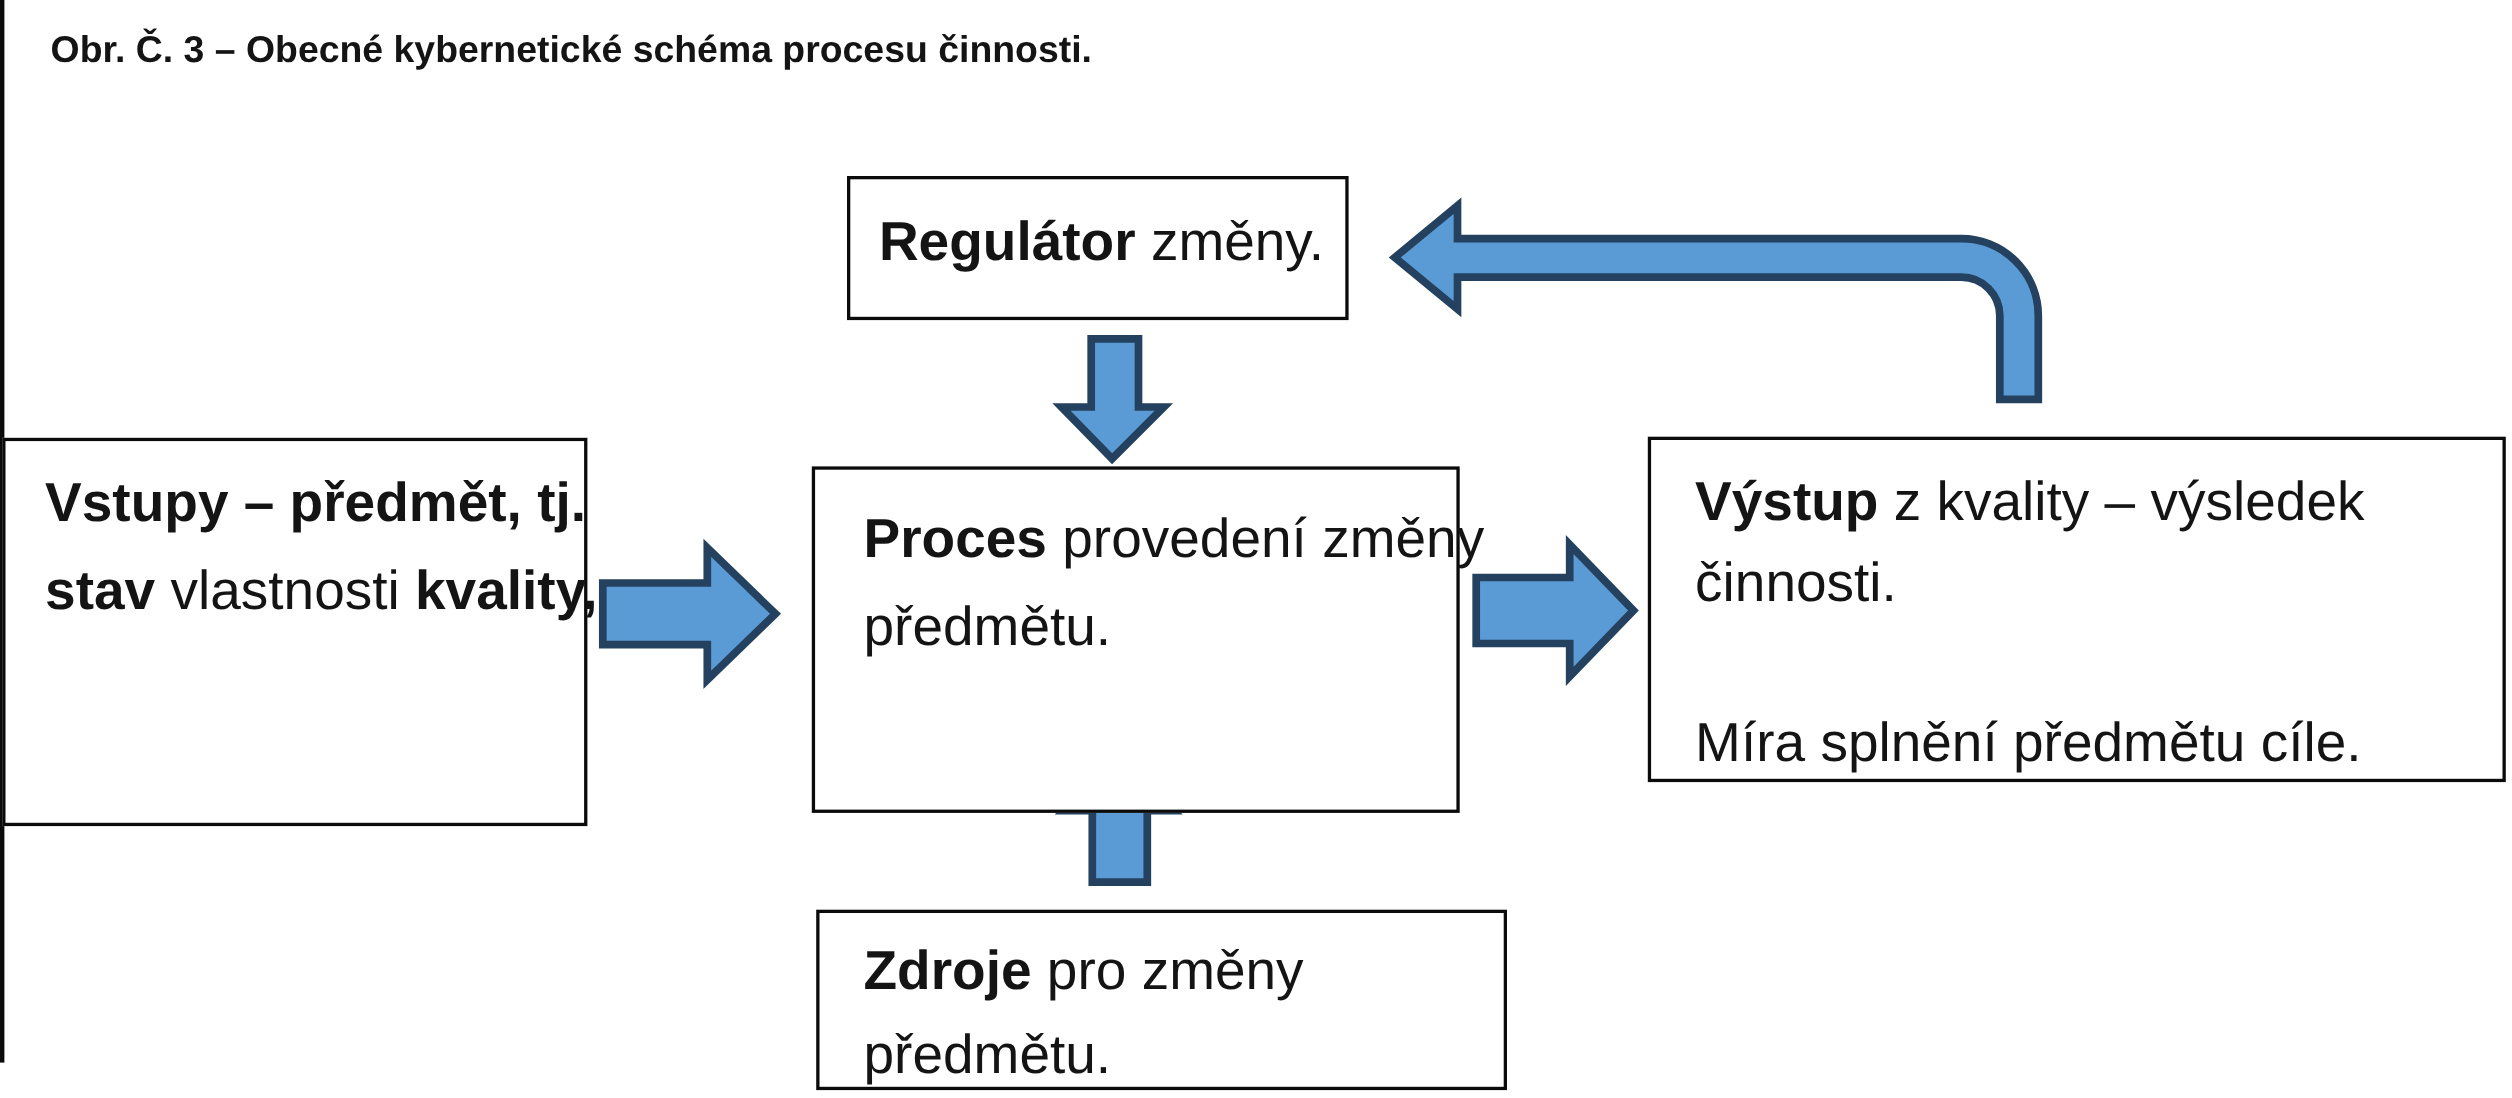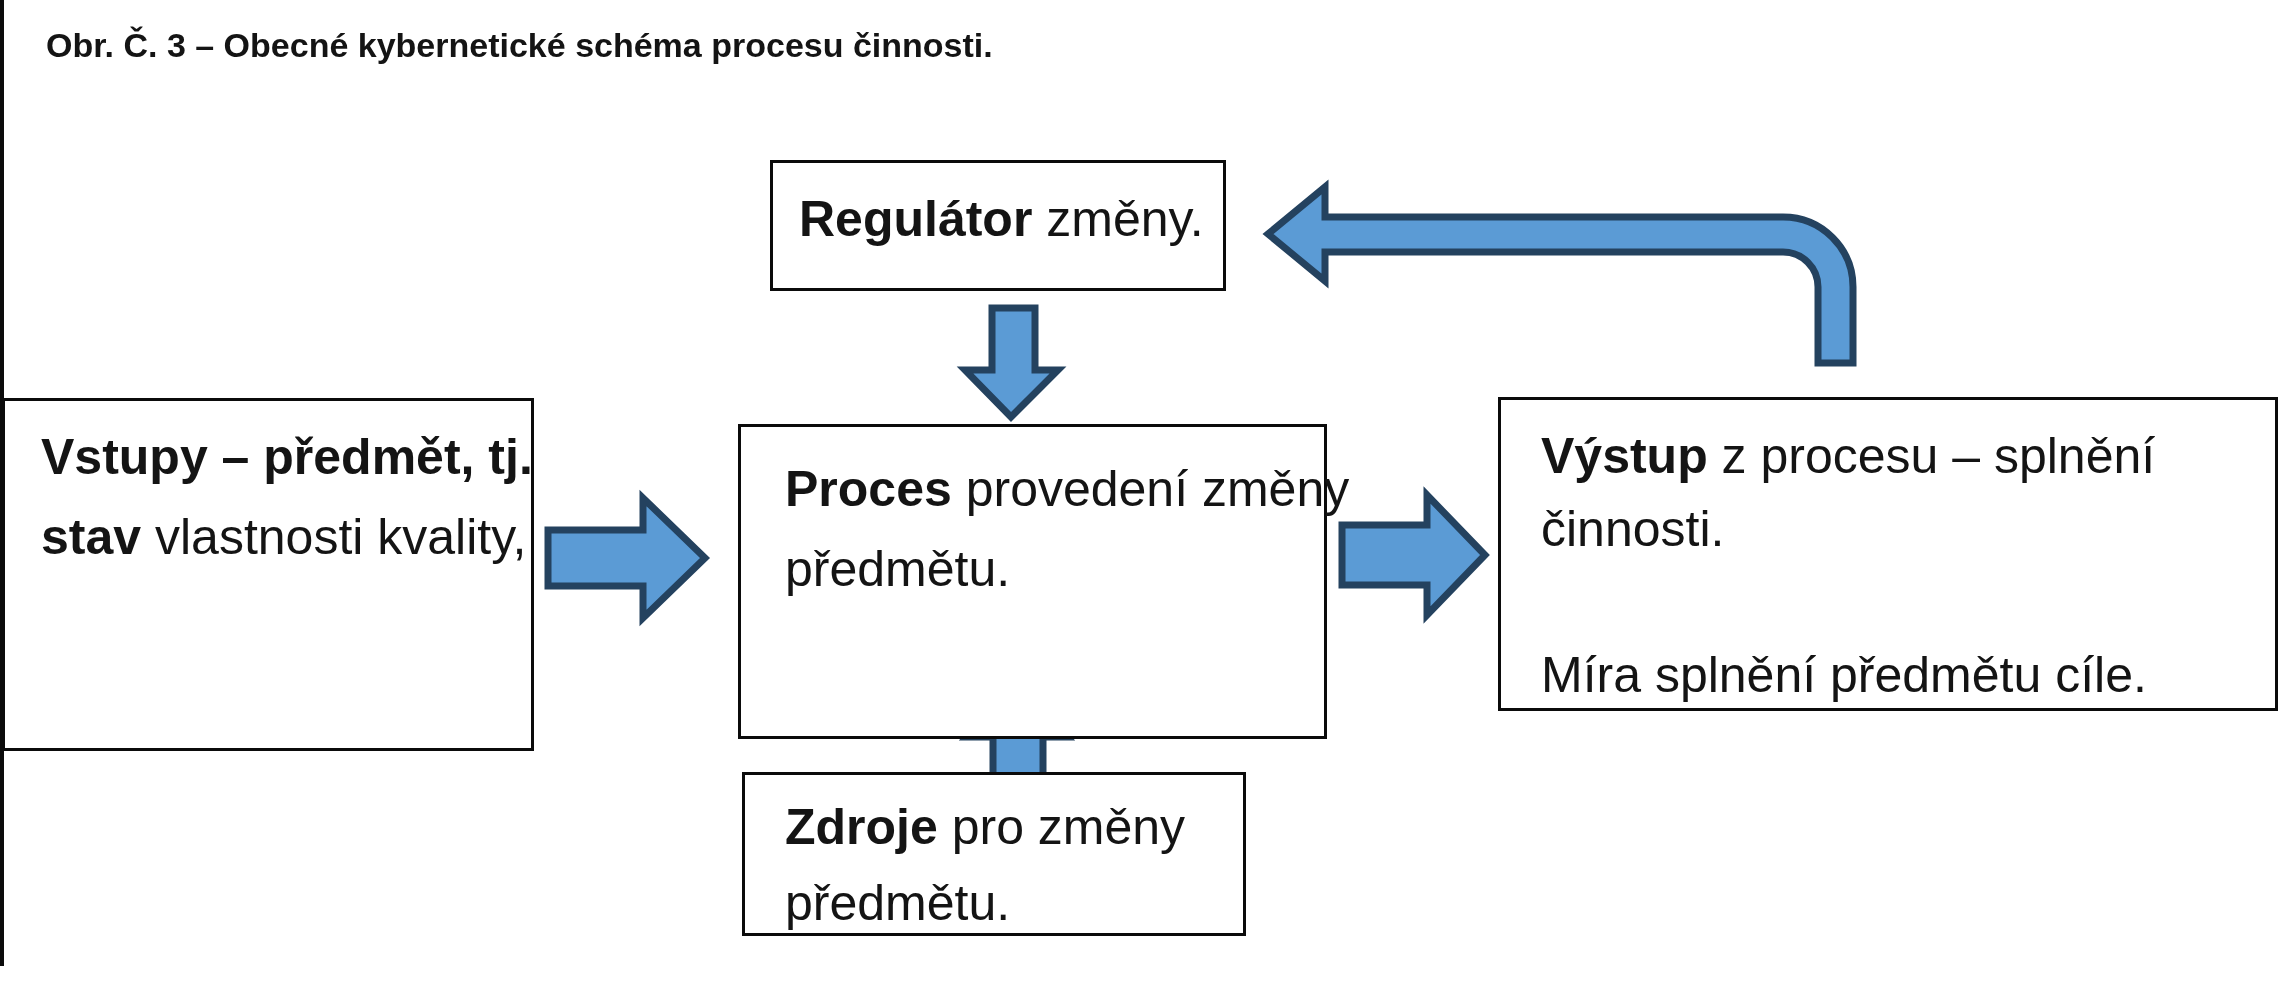--- a/index.html
+++ b/index.html
@@ -23,21 +23,21 @@
     position:absolute;box-sizing:border-box;
     border:3px solid var(--box-border,#000);
     background:#fff;
     font-size:50px;
   }
   .line{white-space:nowrap;}
   #box-regulator{left:770px;top:160px;width:456px;height:131px;padding:18px 14px 0 26px;line-height:76px;}
   #box-inputs{left:2px;top:398px;width:532px;height:353px;padding:16px 20px 0 36px;line-height:80px;}
   #box-process{left:738px;top:424px;width:589px;height:315px;padding:22px 20px 0 44px;line-height:80px;}
   #box-output{left:1498px;top:397px;width:780px;height:314px;padding:20px 20px 0 40px;line-height:73px;}
-  #box-resources{left:742px;top:772px;width:504px;height:164px;padding:14px 20px 0 40px;line-height:76px;}
+  #box-resources{left:742px;top:827px;width:628px;height:164px;padding:14px 20px 0 40px;line-height:76px;}
   #arrow-layer{position:absolute;left:0;top:0;width:2284px;height:998px;}
   .arrow{
     fill:var(--arrow-fill,#5B9BD5);
     stroke:var(--arrow-outline,#24425F);
     stroke-width:7;
     stroke-linejoin:miter;
   }
 </style>
 </head>
 <body>
@@ -60,30 +60,30 @@
 
     <path class="arrow" d="M 1268,234 L 1325,187 L 1325,217 L 1783,217 A 70 70 0 0 1 1853,287 L 1853,363 L 1818,363 L 1818,287 A 35 35 0 0 0 1783,252 L 1325,252 L 1325,281 Z"></path>
   </svg>
 
   <div id="box-regulator" class="box">
     <div class="line"><span style="font-weight: 700;">Regulátor</span><span> změny.</span></div>
   </div>
 
   <div id="box-inputs" class="box">
     <div class="line"><span style="font-weight: 700;">Vstupy – předmět, tj.</span></div>
-    <div class="line"><span style="font-weight: 700; text-align: right;">stav</span><span> vlastnosti </span><span style="font-weight: 400; margin-top: 29px;">kvality,</span></div>
+    <div class="line"><span style="font-weight: 700; text-align: right;">stav</span><span> vlastnosti </span><span style="font-weight: 700; margin-top: 29px;">kvality,</span></div>
   </div>
 
   <div id="box-process" class="box">
     <div class="line"><span style="font-weight: 700;">Proces</span><span> provedení změny</span></div>
     <div class="line"><span>předmětu.</span></div>
   </div>
 
   <div id="box-output" class="box">
-    <div class="line"><span style="font-weight: 700;">Výstup</span><span> z procesu – splnění</span></div>
+    <div class="line"><span style="font-weight: 700;">Výstup</span><span> z kvality – výsledek</span></div>
     <div class="line"><span>činnosti.</span></div>
     <div class="line"><span>&nbsp;</span></div>
     <div class="line"><span>Míra splnění předmětu cíle.</span></div>
   </div>
 
   <div id="box-resources" class="box">
     <div class="line"><span style="font-weight: 700;">Zdroje</span><span> pro změny</span></div>
     <div class="line"><span>předmětu.</span></div>
   </div>
 

